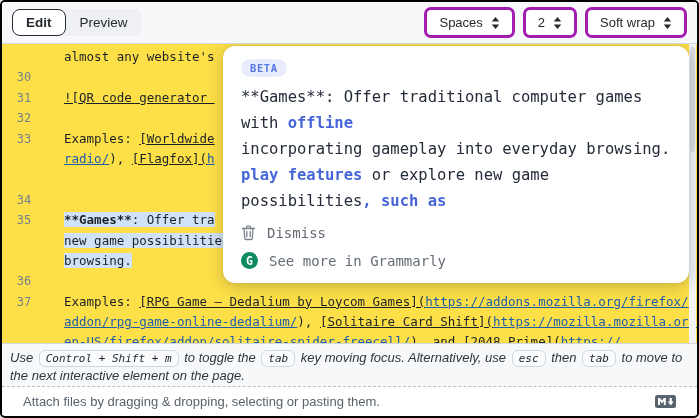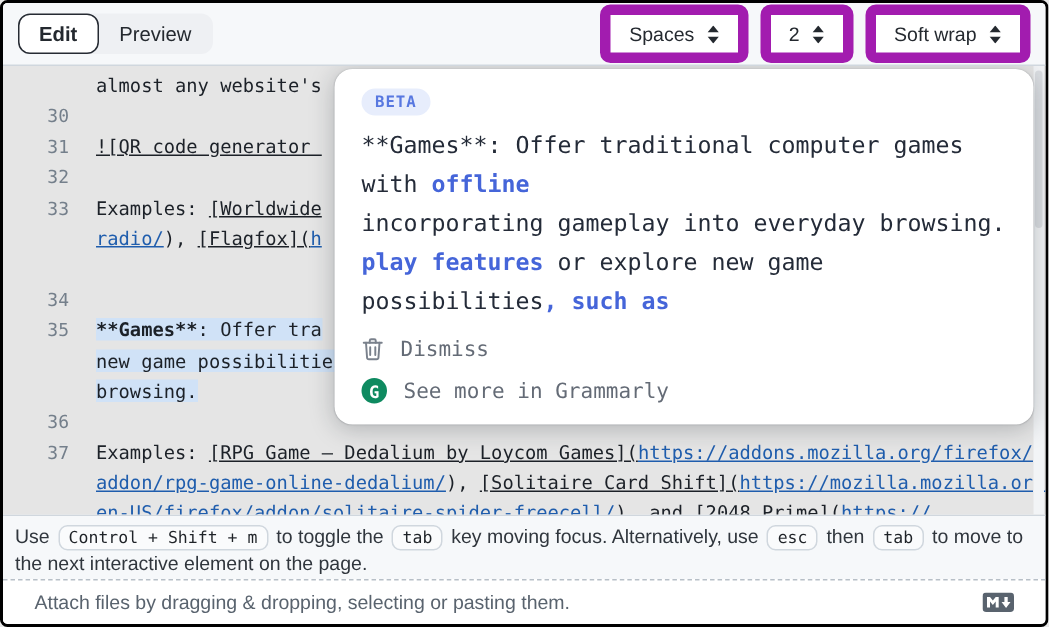--- a/index.html
+++ b/index.html
@@ -7,29 +7,29 @@
     border:2px solid #000;border-radius:5px;overflow:hidden;display:flex;flex-direction:column;}
 
   
   .toolbar{height:42px;box-sizing:border-box;background:#f6f8fa;border-bottom:1px solid #d0d7de;
     display:flex;align-items:center;padding:0 10px;flex:none;justify-content:flex-end;}
   .seg-control{display:inline-flex;align-items:center;background:#eef0f3;border-radius:8px;}
   .tab{font-size:13.5px;color:#24292f;padding:6px 14px;border:none;background:transparent;
     border-radius:8px;cursor:pointer;font-family:"Liberation Sans",sans-serif;}
   .tab.active{background:#fff;border:1.5px solid #262b33;font-weight:bold;padding:5px 13px;}
   .toolbar-right{margin-left:auto;display:flex;gap:8px;}
-  .select-btn{display:inline-flex;align-items:center;gap:8px;background:#fff;border:7px solid #a21caf;
+  .select-btn{display:inline-flex;align-items:center;gap:8px;background:#fff;border:3px solid #a21caf;
     border-radius:7px;padding:5px 12px;font-size:13px;color:#24292f;cursor:pointer;
     font-family:"Liberation Sans",sans-serif;}
 
   
-  .editor{position:relative;height:299px;box-sizing:border-box;background:#e5e5e5;overflow:hidden;
+  .editor{position:relative;height:299px;box-sizing:border-box;background:#fde047;overflow:hidden;
     padding-top:3px;font-family:"DejaVu Sans Mono","Liberation Mono",monospace;font-size:12.5px;flex:none;}
   .ed-row{display:flex;height:20.4px;line-height:20.4px;}
-  .ln{flex:none;width:44px;text-align:right;color:#747f8b;font-size:12px;user-select:none;}
+  .ln{flex:none;width:44px;text-align:center;color:#747f8b;font-size:12px;user-select:none;}
   .code{margin-left:18px;white-space:pre;}
   .seg-plain{color:#1c2128;}
   .seg-link{color:#1c2128;text-decoration:underline;}
   .seg-url{color:#1f5dad;text-decoration:underline;}
   .seg-bold{color:#1c2128;font-weight:bold;}
   .seg-hl{background:#d0e2f7;}
   .seg-sugg{border-bottom:2px solid #3a66d1;}
 
   .scrollbar{position:absolute;top:0;bottom:0;right:1px;width:7px;background:#f2f4f6;}
   .scroll-thumb{position:absolute;top:3px;right:1px;width:5px;height:105px;border-radius:3px;background:#dbdee2;}
@@ -48,21 +48,21 @@
   .pb-row{display:block;font-size:15.5px;line-height:26px;white-space:pre-wrap;}
   .pb-plain{color:#242b38;}
   .pb-blue{color:#4565d9;font-weight:bold;}
   .popup-action{display:flex;align-items:center;gap:11px;margin-top:11px;cursor:pointer;}
   .popup-action-label{font-size:14px;color:#646b76;}
   .g-badge{width:17px;height:17px;border-radius:50%;background:#0e8a60;color:#fff;font-size:11.5px;
     font-weight:bold;display:flex;align-items:center;justify-content:center;}
 
   
   .help-bar{height:43px;box-sizing:border-box;background:#f6f8fa;border-top:1px solid #d0d7de;
-    padding:5px 8px;font-size:13px;color:#30363d;line-height:18px;flex:none;}
+    padding:5px 8px;font-size:13px;color:#30363d;line-height:18px;flex:none;font-style:italic;}
   .help-kbd{display:inline-block;font-family:"DejaVu Sans Mono","Liberation Mono",monospace;
     font-size:11px;color:#1f2328;background:#fafbfc;border:1px solid #d0d7de;border-radius:6px;
     padding:0px 6px;margin:0 2px;line-height:15px;}
 
   
   .attach-bar{height:29px;box-sizing:border-box;background:#fff;border-top:1px dashed #b7bfc7;
     display:flex;align-items:center;padding:0 21px;flex:none;}
   .attach-text{font-size:13px;color:#59636e;}
   .md-icon{margin-left:auto;display:flex;align-items:center;}
 </style>

